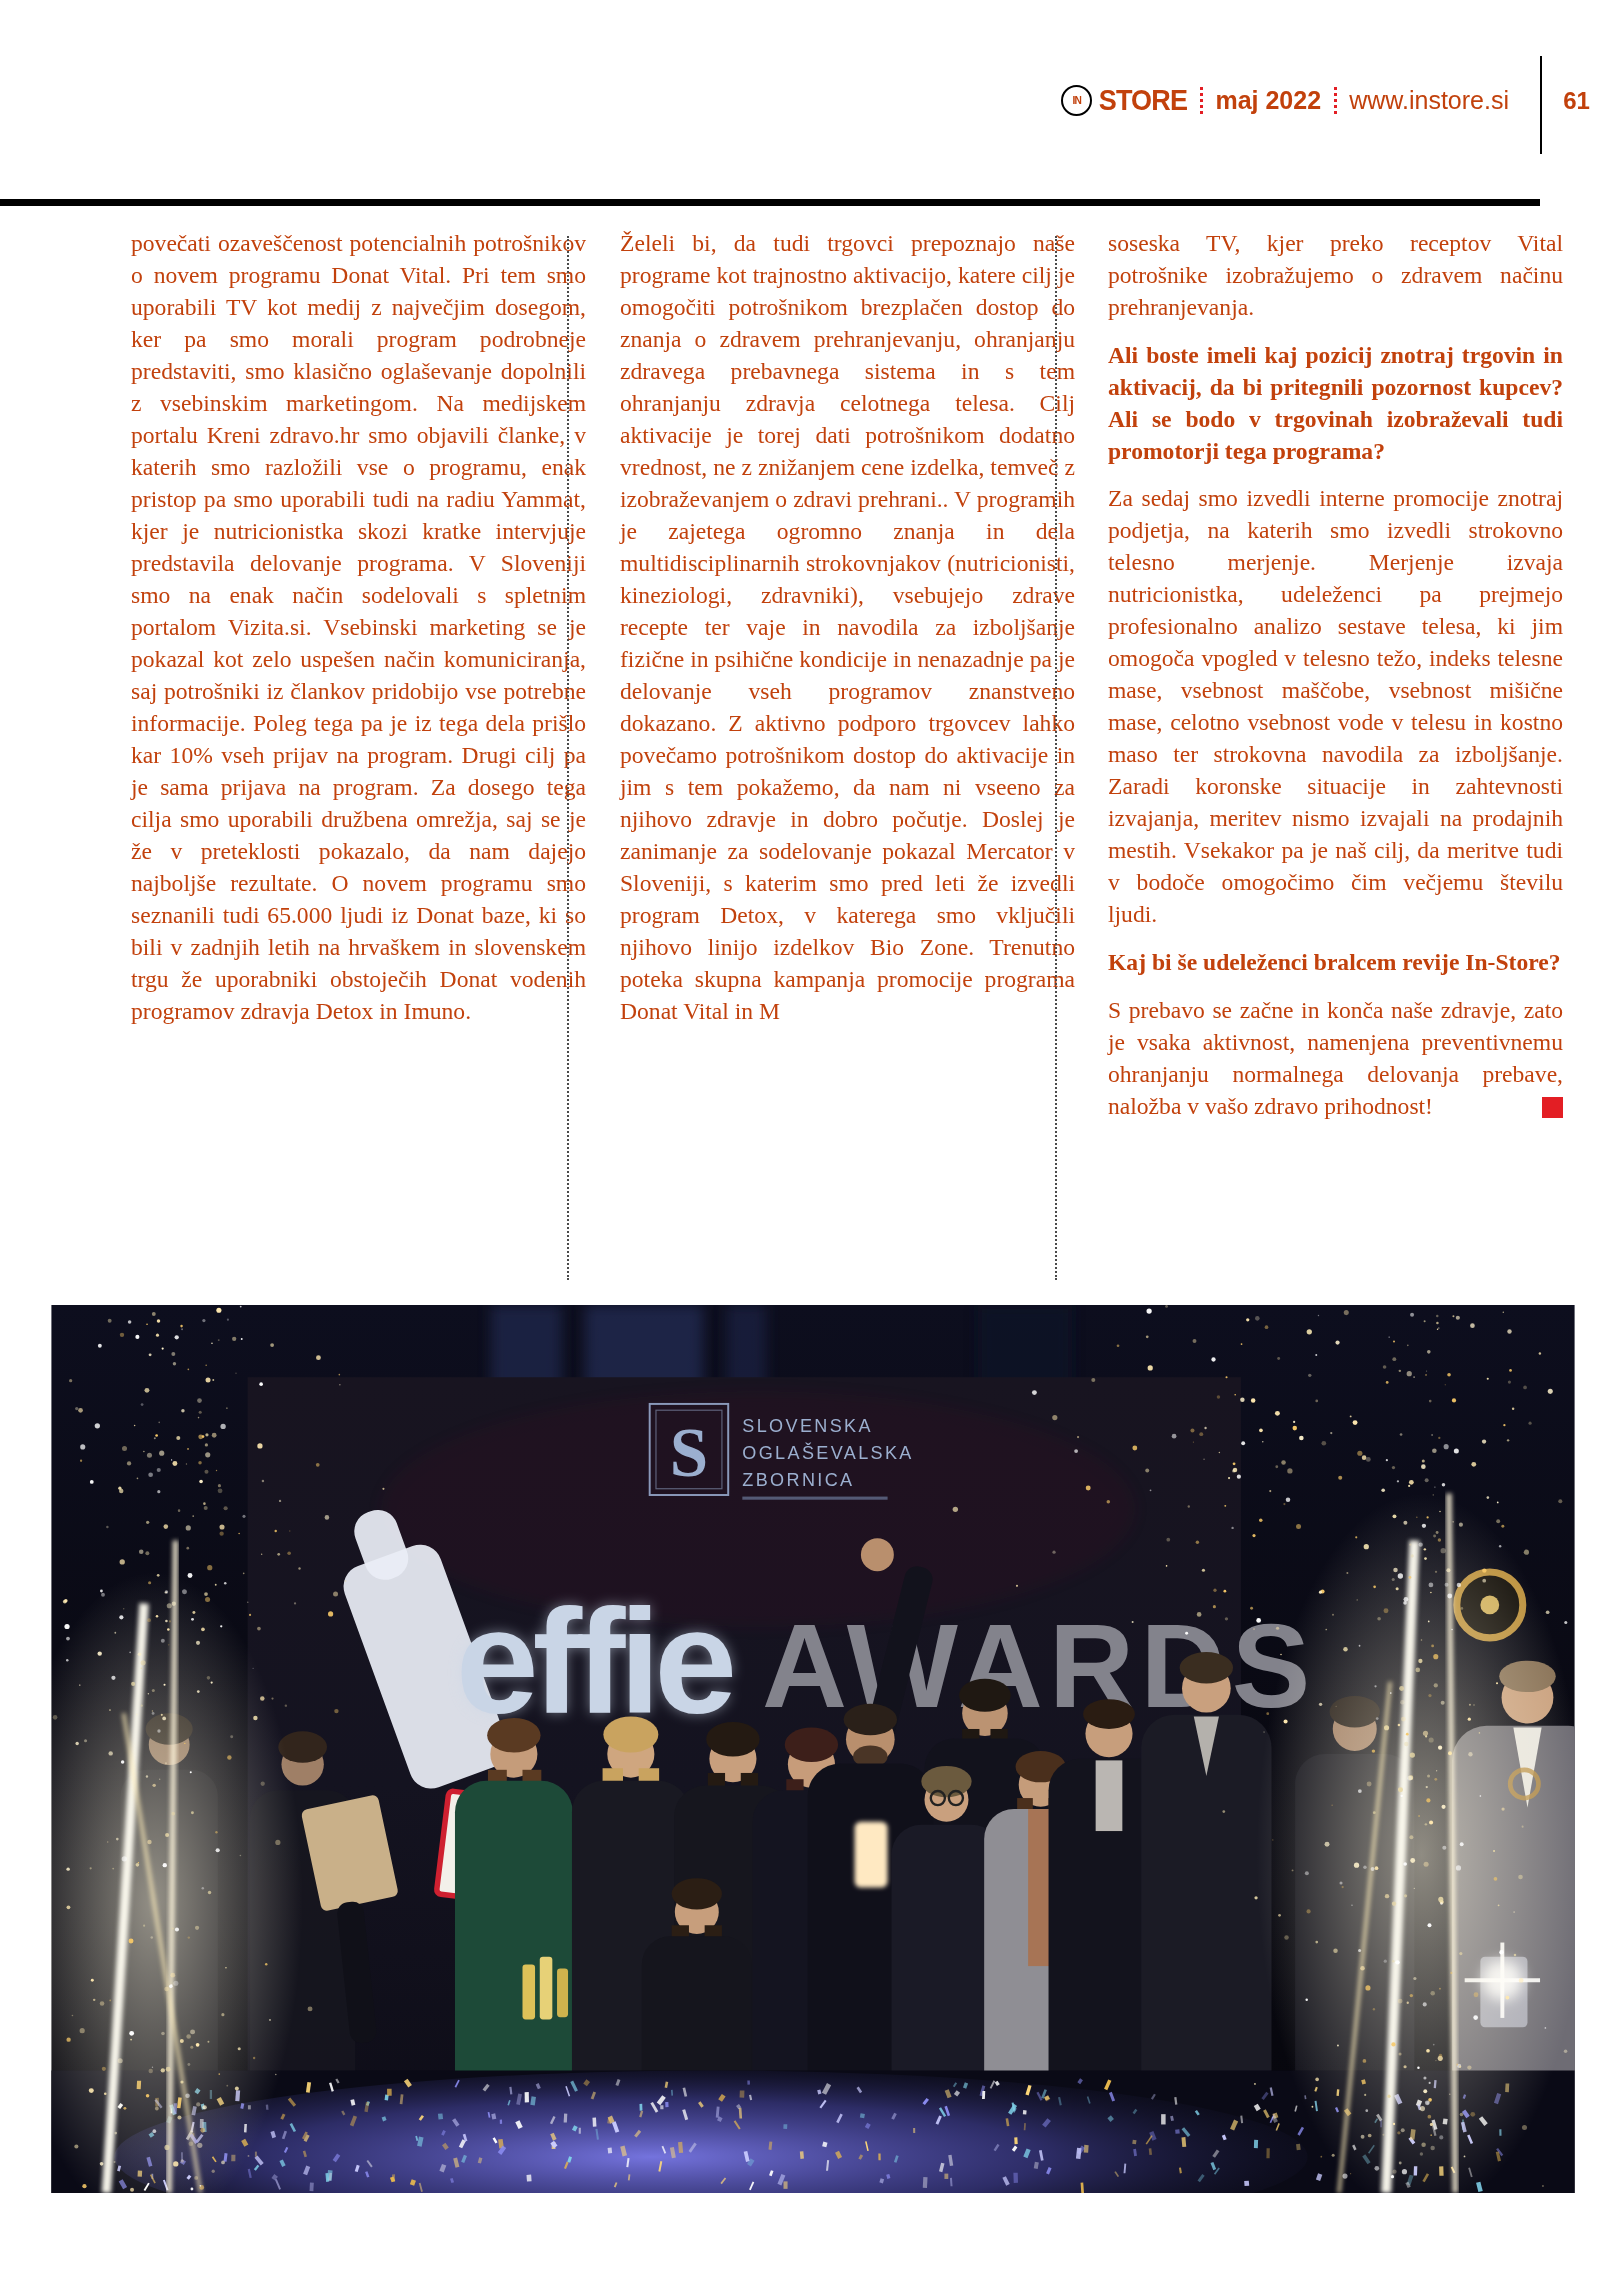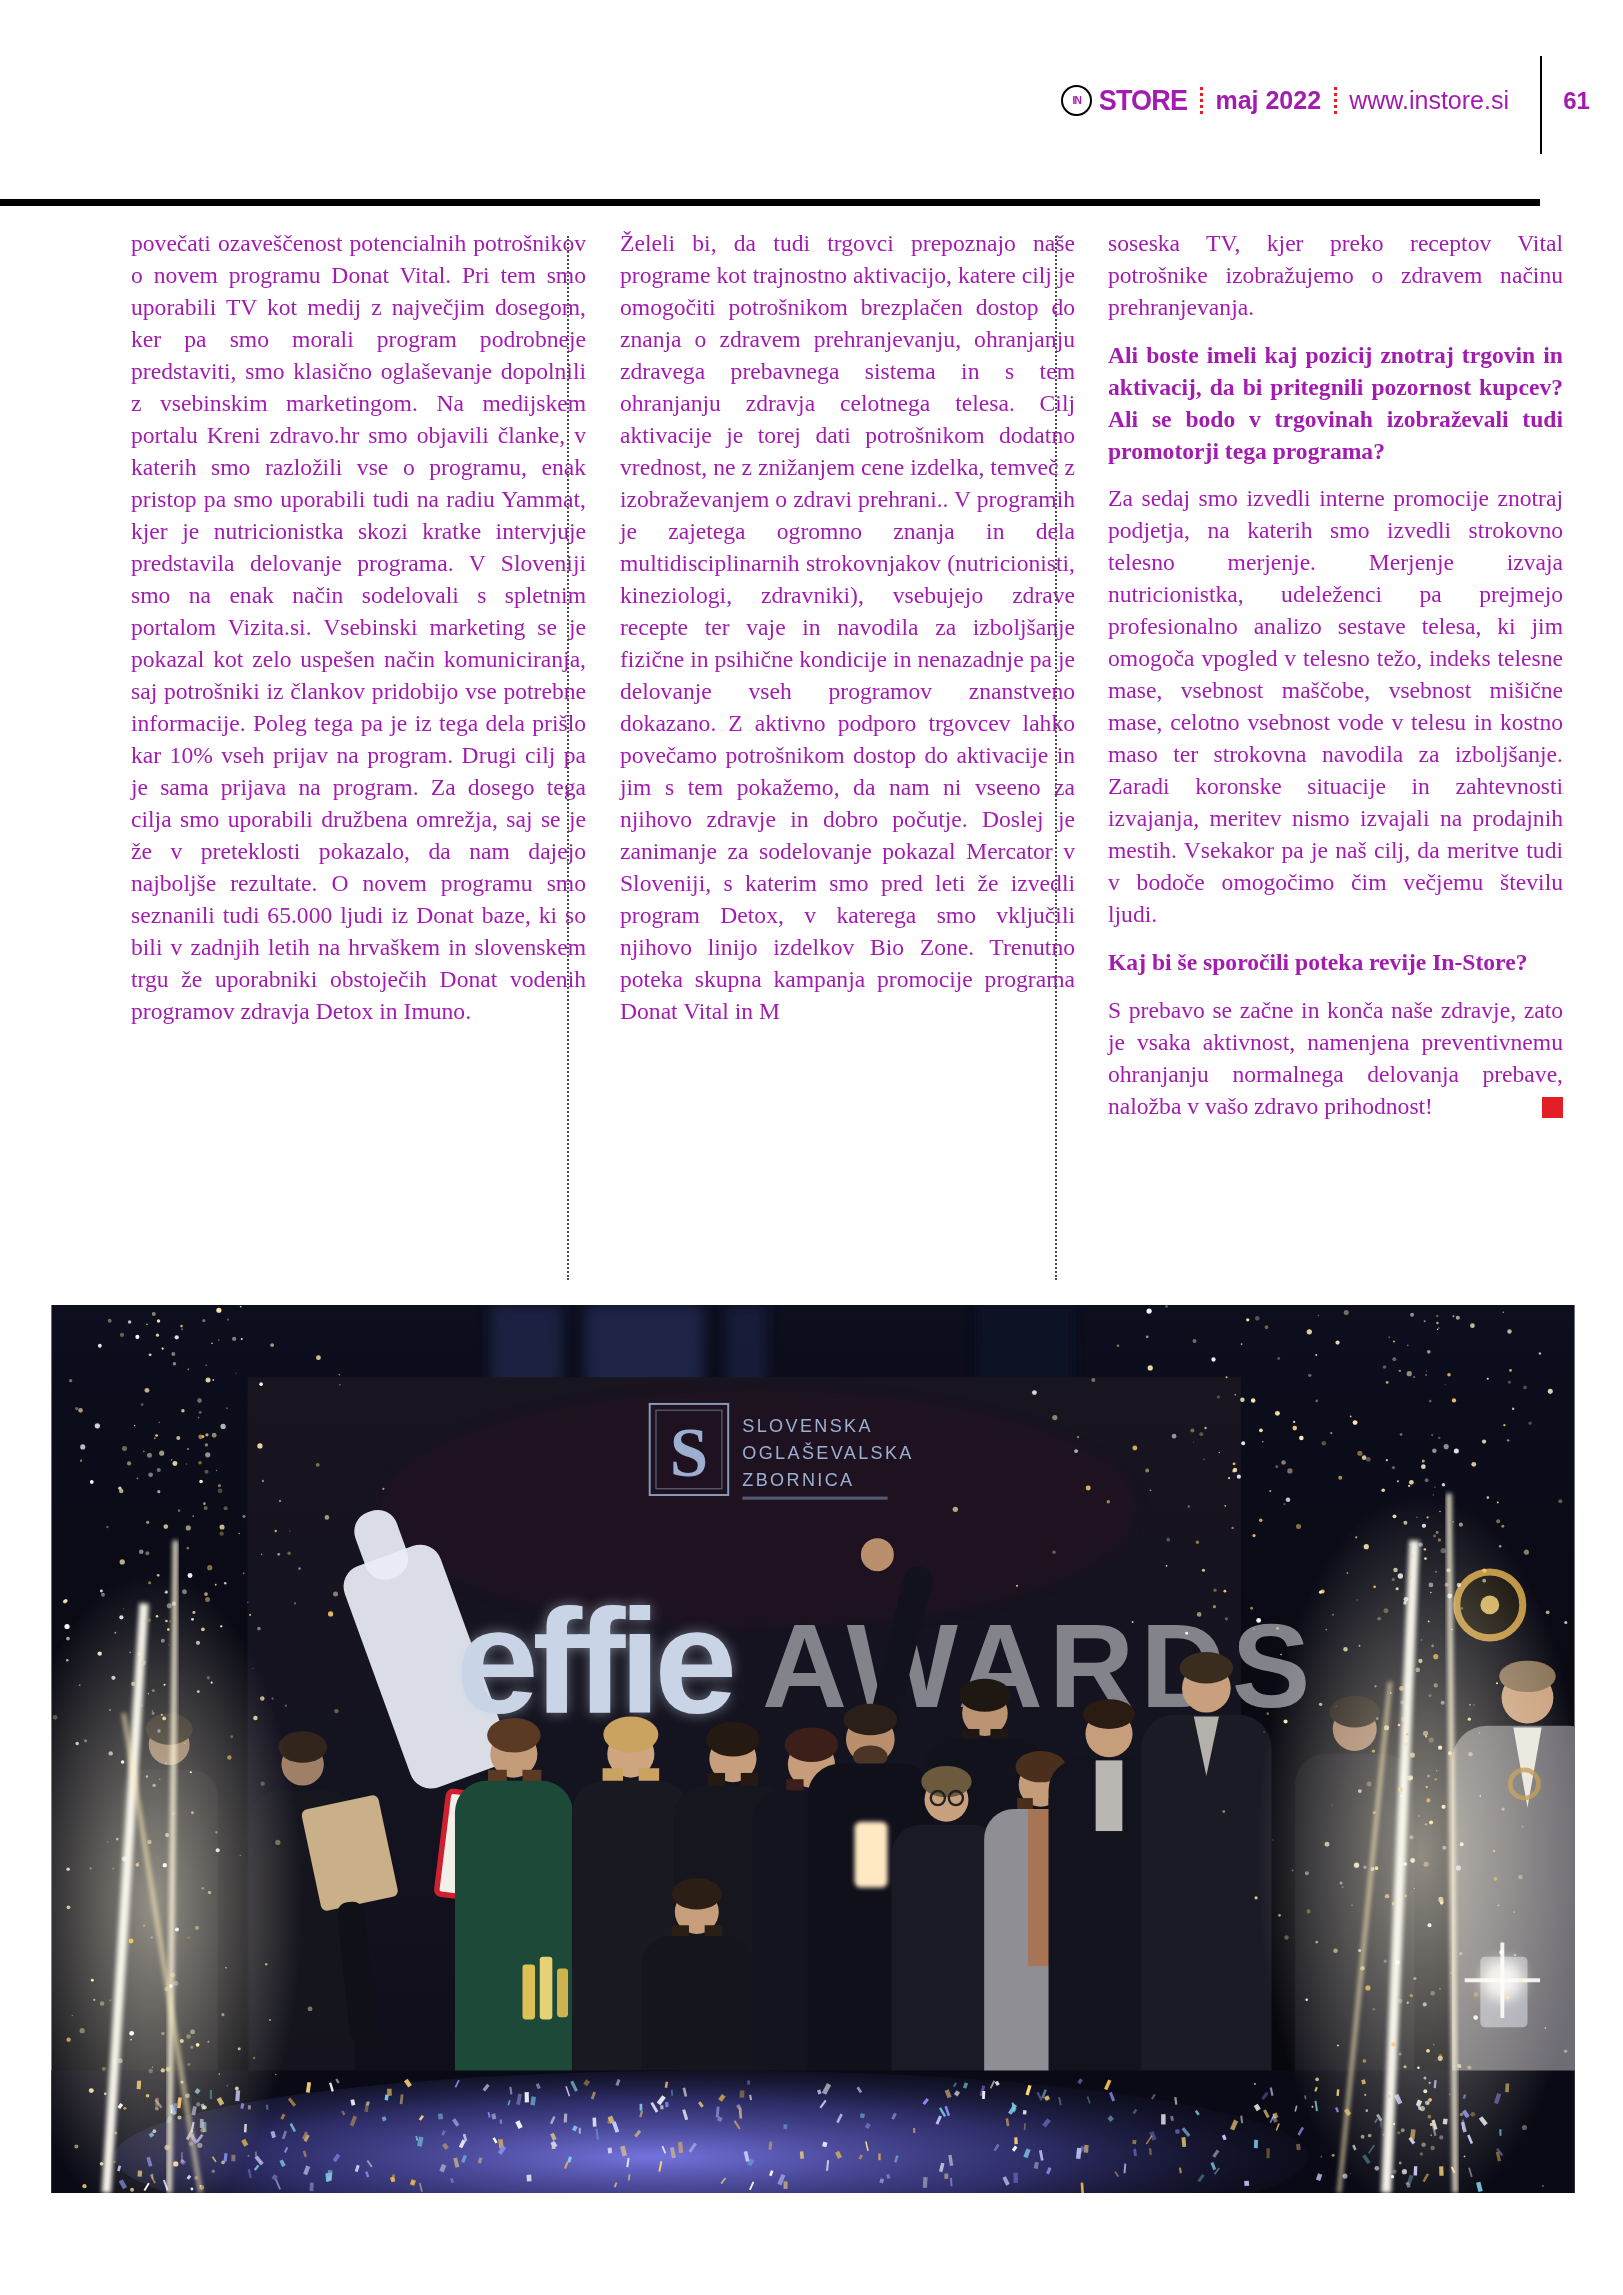--- a/index.html
+++ b/index.html
@@ -1,17 +1,17 @@
 <!DOCTYPE html>
 <html style="font-size:12.6px"><head>
 <meta charset="utf-8">
 <style>
   html,body{margin:0;padding:0;background:#888;}
   #page{position:relative;width:1623px;height:2295px;background:#ffffff;overflow:hidden;
-        font-family:"Liberation Serif","DejaVu Serif",serif;color:#a21caf;}
+        font-family:"Liberation Serif","DejaVu Serif",serif;color:#c2410c;}
   
   #header{position:absolute;top:72px;left:0;width:1611px;height:57px;
           display:flex;align-items:center;justify-content:flex-end;
           font-family:"Liberation Sans","DejaVu Sans",sans-serif;}
   .logo-circle{width:27px;height:27px;border:2.4px solid #000;border-radius:50%;
                display:flex;align-items:center;justify-content:center;
                font-weight:bold;font-size:10.2px;letter-spacing:-0.8px;margin-right:6.3px;}
   .brand{font-weight:bold;font-size:27px;letter-spacing:-0.8px;transform:scaleY(1.08);}
   .red-dots{width:0;height:27px;border-left:3.1px dotted #e31e24;margin:0 12.6px;}
   .issue{font-weight:bold;font-size:25px;}
@@ -60,21 +60,21 @@
   <div id="col2" class="col">
     <p>Želeli bi, da tudi trgovci prepoznajo naše programe kot trajnostno aktivacijo, katere cilj je omogočiti potrošnikom brezplačen dostop do znanja o zdravem prehranjevanju, ohranjanju zdravega prebavnega sistema in s tem ohranjanju zdravja celotnega telesa. Cilj aktivacije je torej dati potrošnikom dodatno vrednost, ne z znižanjem cene izdelka, temveč z izobraževanjem o zdravi prehrani.. V programih je zajetega ogromno znanja in dela multidisciplinarnih strokovnjakov (nutricionisti, kineziologi, zdravniki), vsebujejo zdrave recepte ter vaje in navodila za izboljšanje fizične in psihične kondicije in nenazadnje pa je delovanje vseh programov znanstveno dokazano. Z aktivno podporo trgovcev lahko povečamo potrošnikom dostop do aktivacije in jim s tem pokažemo, da nam ni vseeno za njihovo zdravje in dobro počutje. Doslej je zanimanje za sodelovanje pokazal Mercator v Sloveniji, s katerim smo pred leti že izvedli program Detox, v katerega smo vključili njihovo linijo izdelkov Bio Zone. Trenutno poteka skupna kampanja promocije programa Donat Vital in M</p>
   </div>
 
   <div id="div2" class="divider"></div>
 
   <div id="col3" class="col">
     <p>soseska TV, kjer preko receptov Vital potrošnike izobražujemo o zdravem načinu prehranjevanja.</p>
     <p class="qhead">Ali boste imeli kaj pozicij znotraj trgovin in aktivacij, da bi pritegnili pozornost kupcev? Ali se bodo v trgovinah izobraževali tudi promotorji tega programa?</p>
     <p>Za sedaj smo izvedli interne promocije znotraj podjetja, na katerih smo izvedli strokovno telesno merjenje. Merjenje izvaja nutricionistka, udeleženci pa prejmejo profesionalno analizo sestave telesa, ki jim omogoča vpogled v telesno težo, indeks telesne mase, vsebnost maščobe, vsebnost mišične mase, celotno vsebnost vode v telesu in kostno maso ter strokovna navodila za izboljšanje. Zaradi koronske situacije in zahtevnosti izvajanja, meritev nismo izvajali na prodajnih mestih. Vsekakor pa je naš cilj, da meritve tudi v bodoče omogočimo čim večjemu številu ljudi.</p>
-    <p class="qhead">Kaj bi še sporočili poteka revije In-Store?</p>
+    <p class="qhead">Kaj bi še udeleženci bralcem revije In-Store?</p>
     <p><span>S prebavo se začne in konča naše zdravje, zato je vsaka aktivnost, namenjena preventivnemu ohranjanju normalnega delovanja prebave, naložba v vašo zdravo prihodnost!</span><span class="endmark"></span></p>
   </div>
 
   <div id="photo">
   <svg width="1524" height="888" viewBox="0 0 1940 1131" xmlns="http://www.w3.org/2000/svg">
     <defs>
       <linearGradient id="bgGrad" x1="0" y1="0" x2="0" y2="1">
         <stop offset="0" stop-color="#0d0e1e"></stop>
             <stop offset="0.5" stop-color="#090912"></stop>
         <stop offset="1" stop-color="#06060c"></stop>

